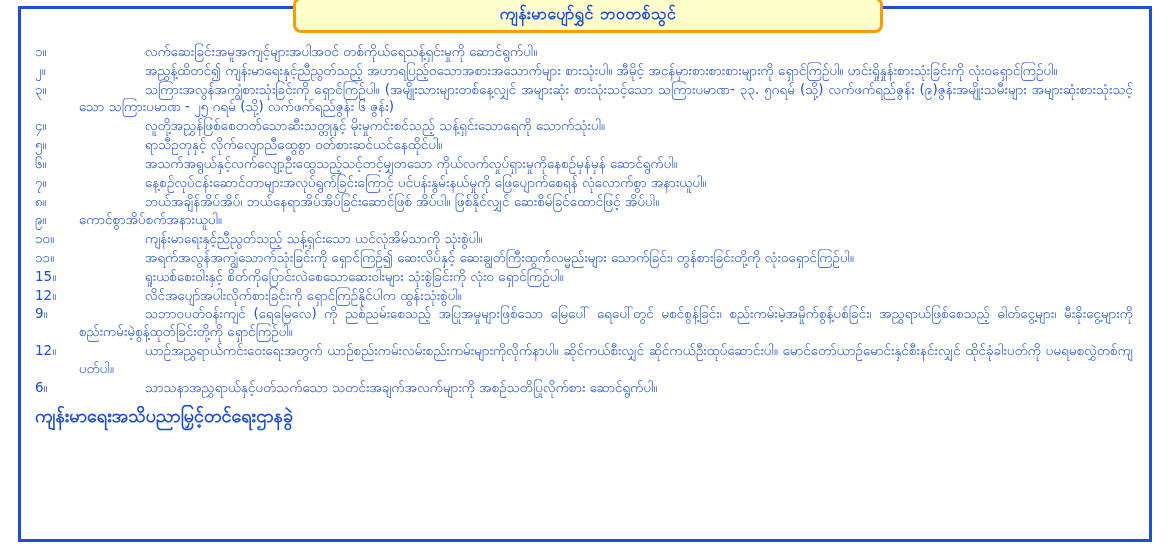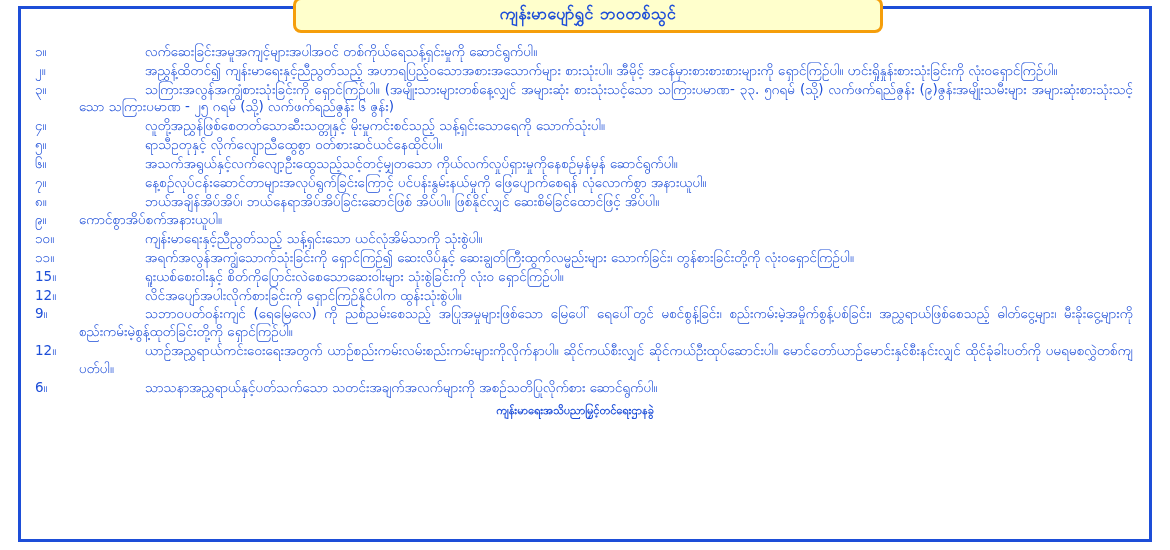--- a/index.html
+++ b/index.html
@@ -93,24 +93,24 @@
     text-align: justify;
     padding-right: 6px;
     text-indent: 66px;
   }
   .body.no-indent {
     text-indent: 0;
   }
 
   .signature {
     margin-top: 8px;
-    text-align: center;
+    text-align: left;
     padding-right: 24px;
     font-weight: bold;
-    font-size: 11px;
+    font-size: 18px;
     color: #1d4ed8;
   }
 </style>
 </head>
 <body>
 
 <div class="page">
   <div class="frame">
 
     <div class="title-banner">

